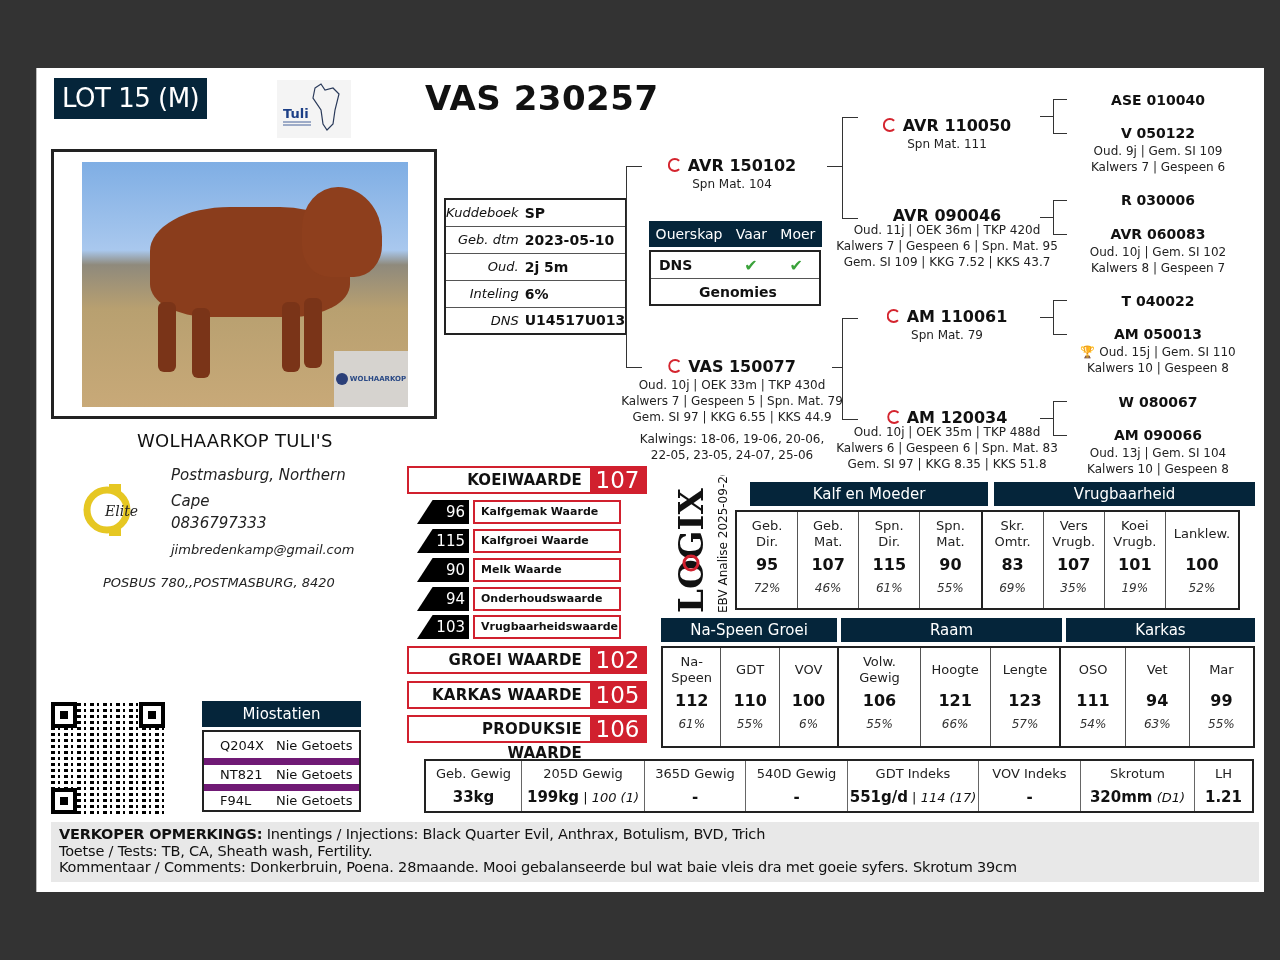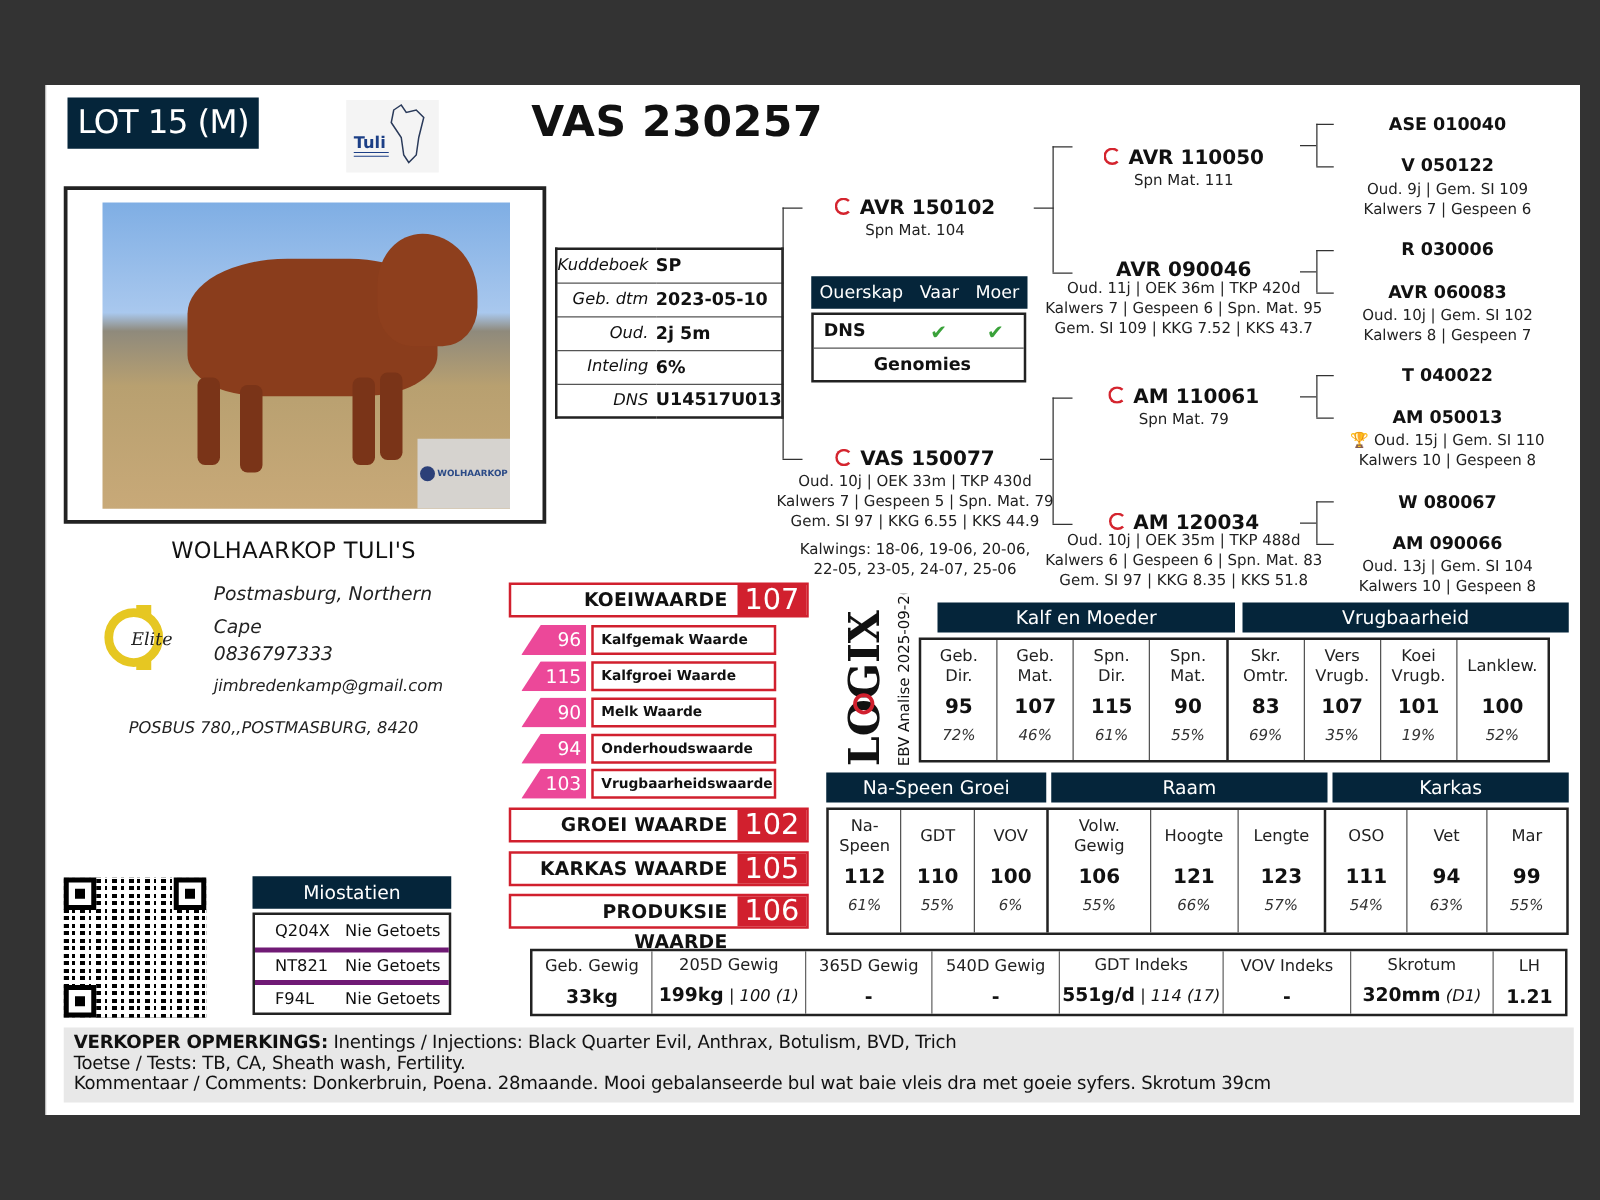--- a/index.html
+++ b/index.html
@@ -44,21 +44,21 @@
   .ped { position: absolute; text-align: center; font-size: 12px; line-height: 16px; color: #222; transform: translateX(-50%); white-space: nowrap; }
   .ped .nm { font-size: 16px; font-weight: bold; color: #111; line-height: 20px; }
   .gt { display: inline-block; width: 14px; height: 14px; border: 2px solid #d4242e; border-radius: 50%; border-right-color: transparent; margin-right: 6px; vertical-align: -1px; position: relative; }
   .line { position: absolute; background: #333; }
 
   
   .vbox { position: absolute; display: flex; border: 2px solid #d1202e; height: 28px; }
   .vbox .lbl { flex: 1; text-align: right; padding-right: 8px; font-size: 15px; line-height: 24px; font-weight: bold; color: #111; letter-spacing: 0.2px; }
   .vbox .num { width: 55px; background: #d1202e; color: #fff; font-size: 23px; line-height: 24px; text-align: center; }
   .sub { position: absolute; height: 24px; }
-  .sub .tag { position: absolute; left: 0; top: 0; width: 52px; height: 24px; background: #ec4899; clip-path: polygon(30% 0, 100% 0, 100% 100%, 0 100%); color: #fff; font-size: 15px; line-height: 24px; text-align: right; padding-right: 4px; }
+  .sub .tag { position: absolute; left: 0; top: 0; width: 52px; height: 24px; background: #000000; clip-path: polygon(30% 0, 100% 0, 100% 100%, 0 100%); color: #fff; font-size: 15px; line-height: 24px; text-align: right; padding-right: 4px; }
   .sub .lbl { position: absolute; left: 56px; top: 0; width: 148px; height: 24px; border: 2px solid #d1202e; font-size: 11px; font-weight: bold; line-height: 20px; padding-left: 6px; }
 
   
   .logix { left: 636px; top: 407px; width: 60px; height: 140px; }
 
   
   .sec-head { position: absolute; height: 24px; font-size: 15px; line-height: 24px; text-align: center; }
   .grid { position: absolute; border: 2px solid #222; display: flex; background: #fff; }
   .grid .col { flex: 1; text-align: center; border-left: 1px solid #555; display: flex; flex-direction: column; }
   .grid .col:first-child { border-left: none; }
@@ -80,21 +80,21 @@
     repeating-linear-gradient(90deg, #000 0 4px, #fff 4px 7px, #000 7px 9px, #fff 9px 13px),
     repeating-linear-gradient(0deg, #000 0 3px, #fff 3px 6px);
     background-blend-mode: lighten; }
   .qr-finder { position: absolute; width: 26px; height: 26px; border: 4px solid #000; background: #fff; }
   .qr-finder::after { content: ""; position: absolute; left: 5px; top: 5px; width: 8px; height: 8px; background: #000; }
 
   
   .mio-head { left: 165px; top: 633px; width: 159px; height: 26px; font-size: 15px; line-height: 26px; text-align: center; }
   .mio-table { left: 165px; top: 662px; width: 159px; border: 2px solid #222; }
   .mio-row { display: flex; height: 26px; font-size: 13px; align-items: center; padding-left: 16px; }
-  .mio-row + .mio-row { border-top: 4px solid #701a75; }
+  .mio-row + .mio-row { border-top: 7px solid #701a75; }
   .mio-row .code { width: 56px; }
 
   
   .remarks { left: 14px; top: 754px; width: 1208px; height: 60px; background: #e8e8e8; font-size: 14.5px; line-height: 16.5px; padding: 4px 8px; color: #111; letter-spacing: -0.2px; }
   .remarks b { font-weight: bold; }
 </style>
 </head>
 <body>
 
 <div class="card">

